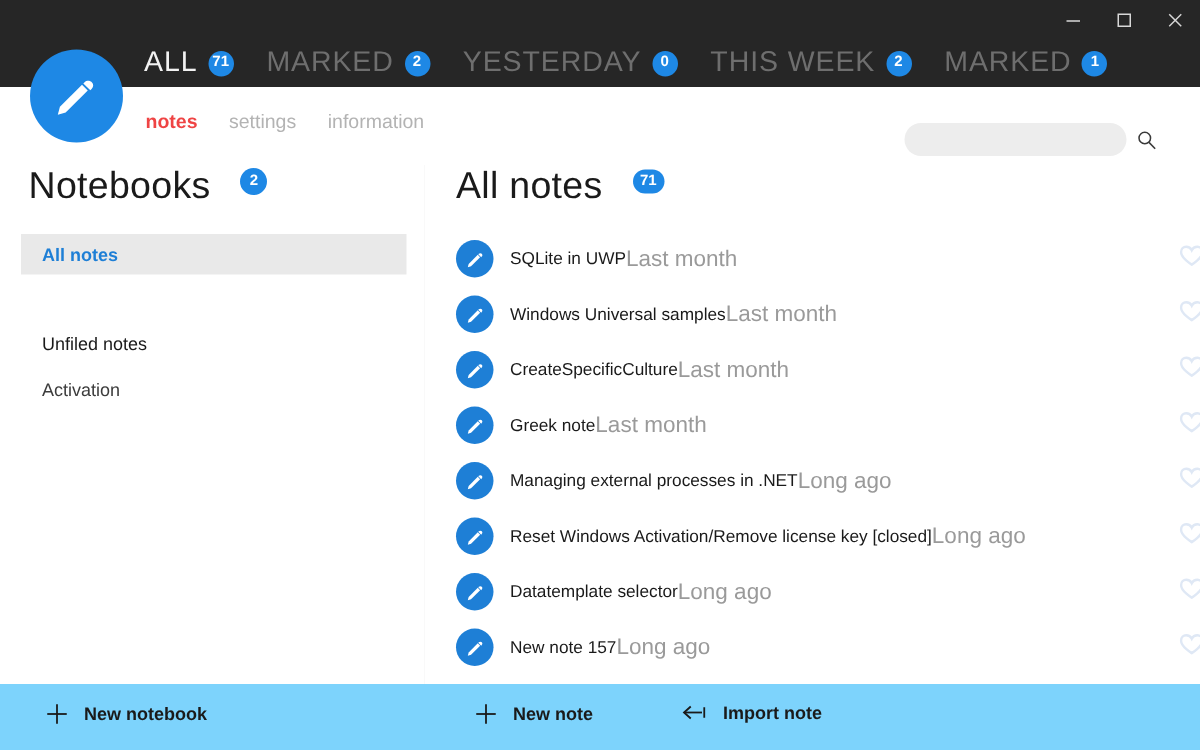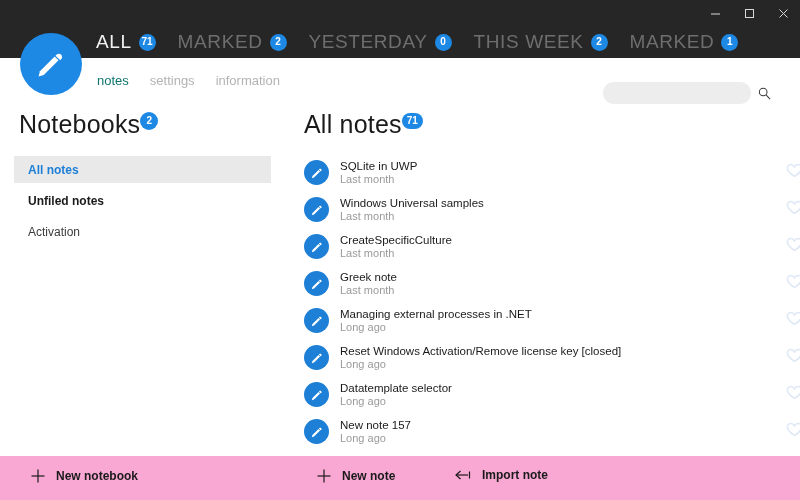--- a/index.html
+++ b/index.html
@@ -49,75 +49,75 @@
     display:flex; align-items:center; justify-content:center;
     z-index:5;
   }
 
   
   .tabsrow {
     position:absolute; left:0; top:58px; width:800px; height:48px; background:#fff;
   }
   .tabs { position:absolute; left:97px; top:15px; display:flex; gap:21px; align-items:center; }
   .tab { font-size:13px; color:#b3b3b3; }
-  .tab.active { color:#0f766e; font-weight:400; }
+  .tab.active { color:#ef4444; font-weight:700; }
 
   .searchwrap {
     position:absolute; right:28px; top:82px;
     display:flex; align-items:center;
   }
   .searchbox {
     width:148px; height:22px; border-radius:11px; background:#ededed;
     border:none; outline:none; padding:0 10px; font-size:11px; color:#333;
     font-family:"Liberation Sans", sans-serif;
   }
   .searchbox::placeholder { color:#ababab; }
   .searchicon { margin-left:6px; color:#3a3a3a; display:flex; }
 
   
   .sidebar { position:absolute; left:0; top:106px; width:283px; height:394px; background:#fff; }
-  .panelhead { display:flex; align-items:center; gap:0; }
+  .panelhead { display:flex; align-items:center; gap:20px; }
   .panelhead .ptitle { font-size:25px; font-weight:300; color:#1a1a1a; letter-spacing:0.2px; }
   .badge.head { width:18px; height:18px; font-size:10px; position:relative; top:-4px; }
 
   .sidebar .panelhead { position:absolute; left:19px; top:4px; }
 
   .nblist { position:absolute; left:14px; top:50px; width:257px; }
   .nbitem {
     height:27px; display:flex; align-items:center; padding-left:14px;
     font-size:12px; color:#3c3c3c;
   }
   .nbitem.selected { background:#e9e9e9; color:#1e7fd6; font-weight:700; }
-  .nbitem.strong { font-weight:700; color:#1a1a1a; }
+  .nbitem.strong { font-weight:400; color:#1a1a1a;margin-top:28px; }
   .nb-gap { height:4px; }
 
   .vdivider {
     position:absolute; left:283px; top:110px; width:1px; height:390px; background:#e6e6e6;
   }
 
   
   .main { position:absolute; left:283px; top:106px; width:517px; height:394px; background:#fff; }
   .main .panelhead { position:absolute; left:21px; top:4px; }
   .badge.head71 { width:21px; height:16px; border-radius:8px; font-size:10px; position:relative; top:-4px; }
 
   .noteslist { position:absolute; left:21px; top:48px; width:480px; }
   .noterow {
     height:37px; display:flex; align-items:center; position:relative;
   }
   .noteicon {
     width:25px; height:25px; border-radius:50%; background:#1e7fd6;
     display:flex; align-items:center; justify-content:center; flex:0 0 auto;
   }
-  .notetext { margin-left:11px; display:flex; flex-direction:column; justify-content:center; }
+  .notetext { margin-left:11px; display:flex; justify-content:center; }
   .notetitle { font-size:11.5px; color:#1a1a1a; line-height:14px; }
-  .notesub { font-size:11px; color:#9a9a9a; line-height:13px; }
+  .notesub { font-size:15px; color:#9a9a9a; line-height:13px; }
   .heart { position:absolute; right:-19px; top:9px; color:#dfe8f5; }
 
   
-  .bottombar { position:absolute; left:0; bottom:0; width:800px; height:44px; background:#f9a8d4; }
+  .bottombar { position:absolute; left:0; bottom:0; width:800px; height:44px; background:#7dd3fc; }
   .actbtn {
     position:absolute; display:flex; align-items:center; gap:10px;
     font-size:12px; font-weight:700; color:#1a1a1a;
   }
   .actbtn .aicon { display:flex; align-items:center; color:#1a1a1a; }
   #new-notebook-button { left:30px; top:12px; }
   #new-note-button { left:316px; top:12px; }
   #import-note-button { left:454px; top:12px; }
 </style>
 </head>

